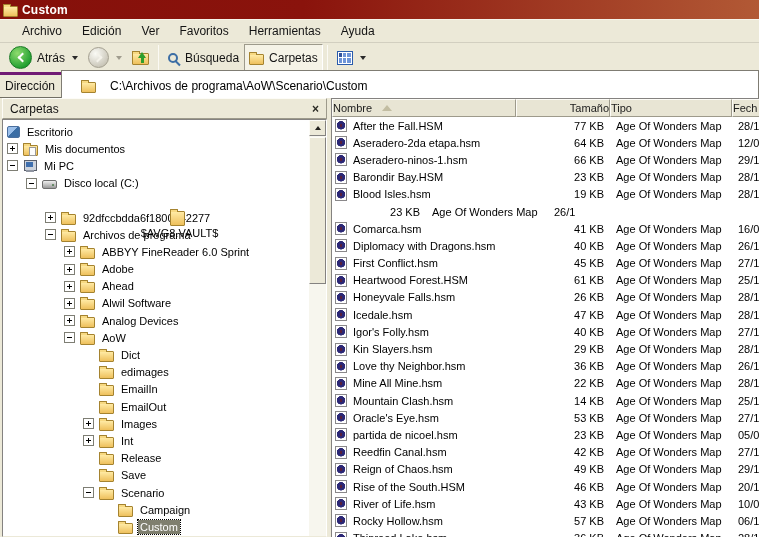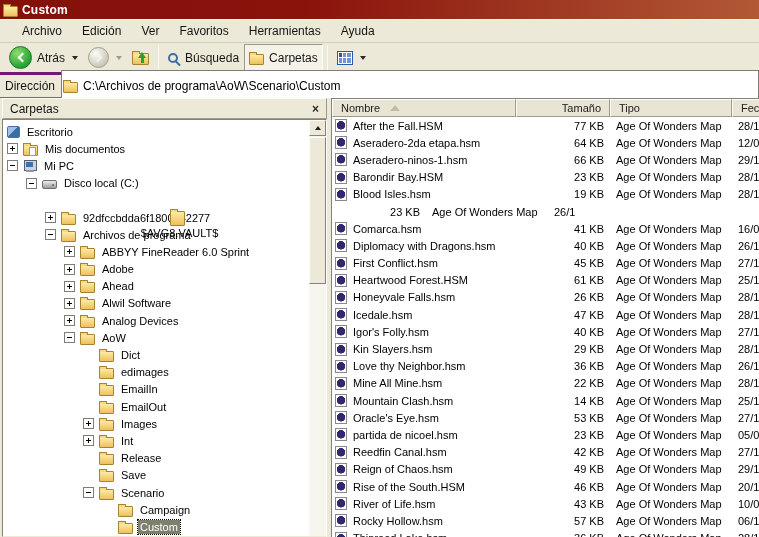--- a/index.html
+++ b/index.html
@@ -54,21 +54,21 @@
   .icon-views { width:16px; height:14px; border:1px solid #2a5bab; background:#fff; padding:1px;
     display:grid; grid-template-columns:repeat(3,1fr); gap:1px; }
   .icon-views i { background:#6f95d8; }
   .icon-views i:first-child { background:#33549c; }
 
   
   .addressbar { height:23px; flex:0 0 23px; display:flex; align-items:center; background:#ece9d8;
     border-bottom:1px solid #716f64; font-size:12px; padding-left:5px; }
   .addr-label { color:#141414; margin-right:6px; }
   .addr-input { flex:1; height:32px; background:#fff; border:1px solid #7f7c73; display:flex;
-    align-items:center; padding-left:1px; gap:5px; font-size:12px; color:#000; }
+    align-items:center; padding-left:19px; gap:14px; font-size:12px; color:#000; }
 
   
   .content { flex:1; display:flex; background:#ece9d8; padding:0 0 0 2px; overflow:hidden; }
   .left-pane { width:325px; flex:0 0 325px; display:flex; flex-direction:column; }
   .pane-header { height:21px; flex:0 0 21px; background:#ece9d8; border:1px solid;
     border-color:#fdfcf7 #9d9a8b #9d9a8b #fdfcf7; display:flex; align-items:center;
     justify-content:space-between; padding:0 7px; font-size:12px; color:#141414; }
   .pane-close { font-size:12px; font-weight:bold; color:#2b2b25; line-height:10px; }
   .tree-wrap { flex:1; position:relative; background:#fff; border:1px solid;
     border-color:#848280 #fff #ece9d8 #848280; overflow:hidden; }
@@ -101,21 +101,21 @@
   .sb-up-arrow { width:0; height:0; border-left:3px solid transparent; border-right:3px solid transparent;
     border-bottom:4px solid #21201c; }
   .sb-thumb { position:absolute; top:17px; left:0; right:0; height:147px; background:#ece9d8;
     border:1px solid; border-color:#fdfcf7 #848280 #848280 #fdfcf7; }
 
   
   .splitter { width:4px; flex:0 0 4px; background:#ece9d8; }
   .right-pane { flex:1; display:flex; flex-direction:column; background:#fff;
     border-top:1px solid #848280; border-left:1px solid #848280; overflow:hidden; }
   .list-header { height:18px; flex:0 0 18px; display:flex; background:#e8e5d4; }
-  .col { display:flex; align-items:center; padding:0 8px; background:#e8e5d4; border-right:1px solid #9d9a8b;
+  .col { display:flex; align-items:center; padding:0 0; background:#e8e5d4; border-right:1px solid #9d9a8b;
     border-top:1px solid #fdfcf7; border-bottom:1px solid #9d9a8b; border-left:1px solid #fdfcf7;
     color:#1c1c1c; overflow:hidden; white-space:nowrap; }
   .col.end { justify-content:flex-end; }
   .c0 { width:184px; flex:0 0 184px; }
   .c1 { width:94px;  flex:0 0 94px; }
   .c2 { width:122px; flex:0 0 122px; }
   .c3 { flex:1 0 120px; }
   .sort-asc { width:0; height:0; border-left:5px solid transparent; border-right:5px solid transparent;
     border-bottom:6px solid #c2bda2; margin-left:10px; }
   .rows { flex:1; overflow:hidden; }

